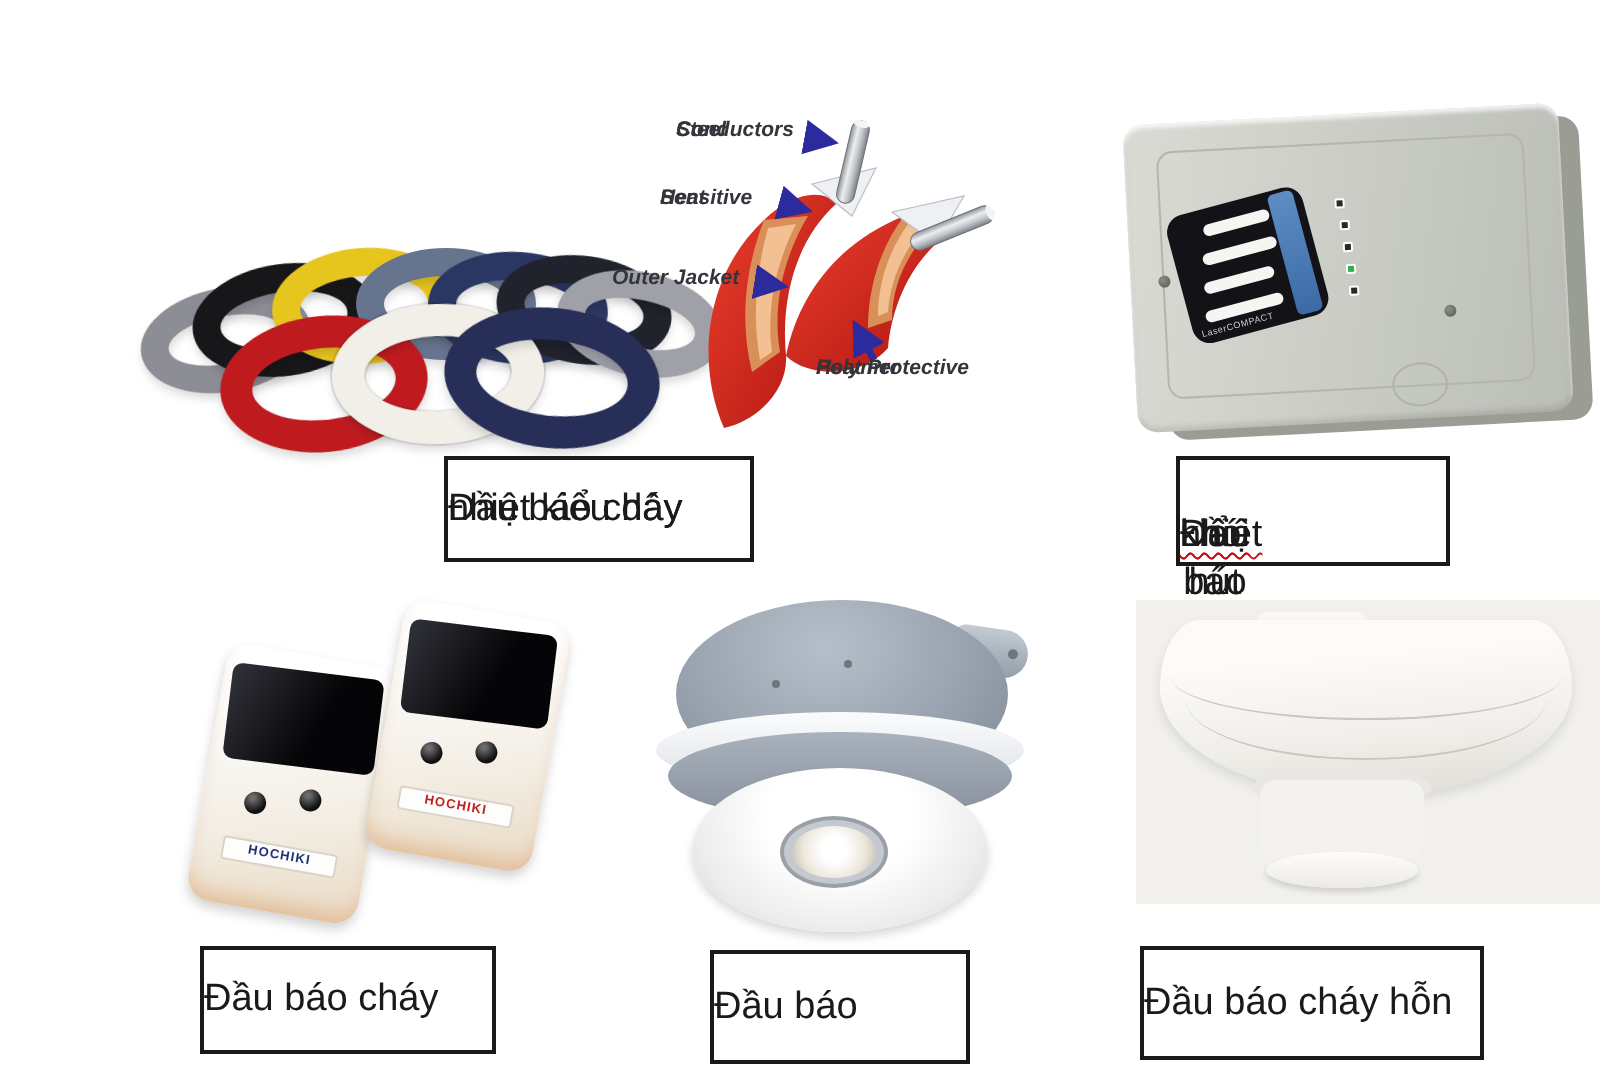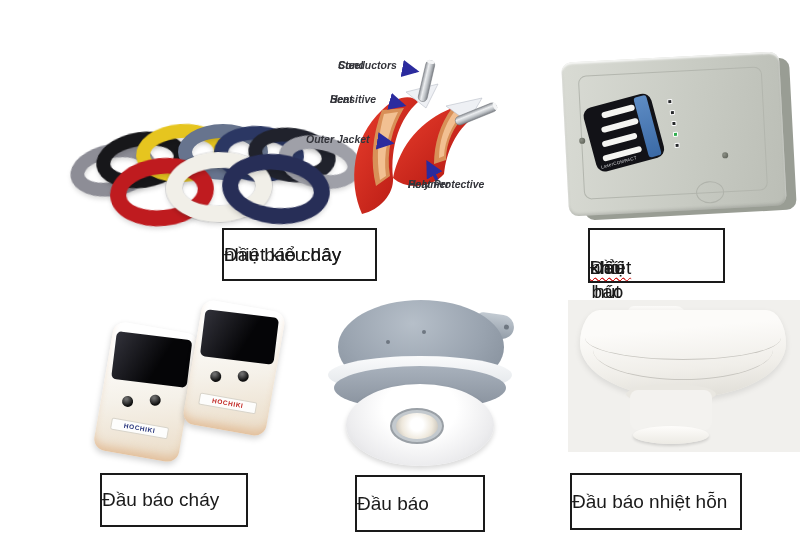--- a/index.html
+++ b/index.html
@@ -246,16 +246,16 @@
 
   <div class="cap" style="left:100px;top:473px;width:148px;height:54px">
     <div>Đầu báo cháy</div>
   </div>
 
   <div class="cap" style="left:355px;top:475px;width:130px;height:57px">
     <div>Đầu báo</div>
   </div>
 
   <div class="cap" style="left:570px;top:473px;width:172px;height:57px">
-    <div>Đầu báo nhiệt hỗn</div>
+    <div>Đầu báo cháy hỗn</div>
   </div>
 
 </div>
 
 </body></html>

